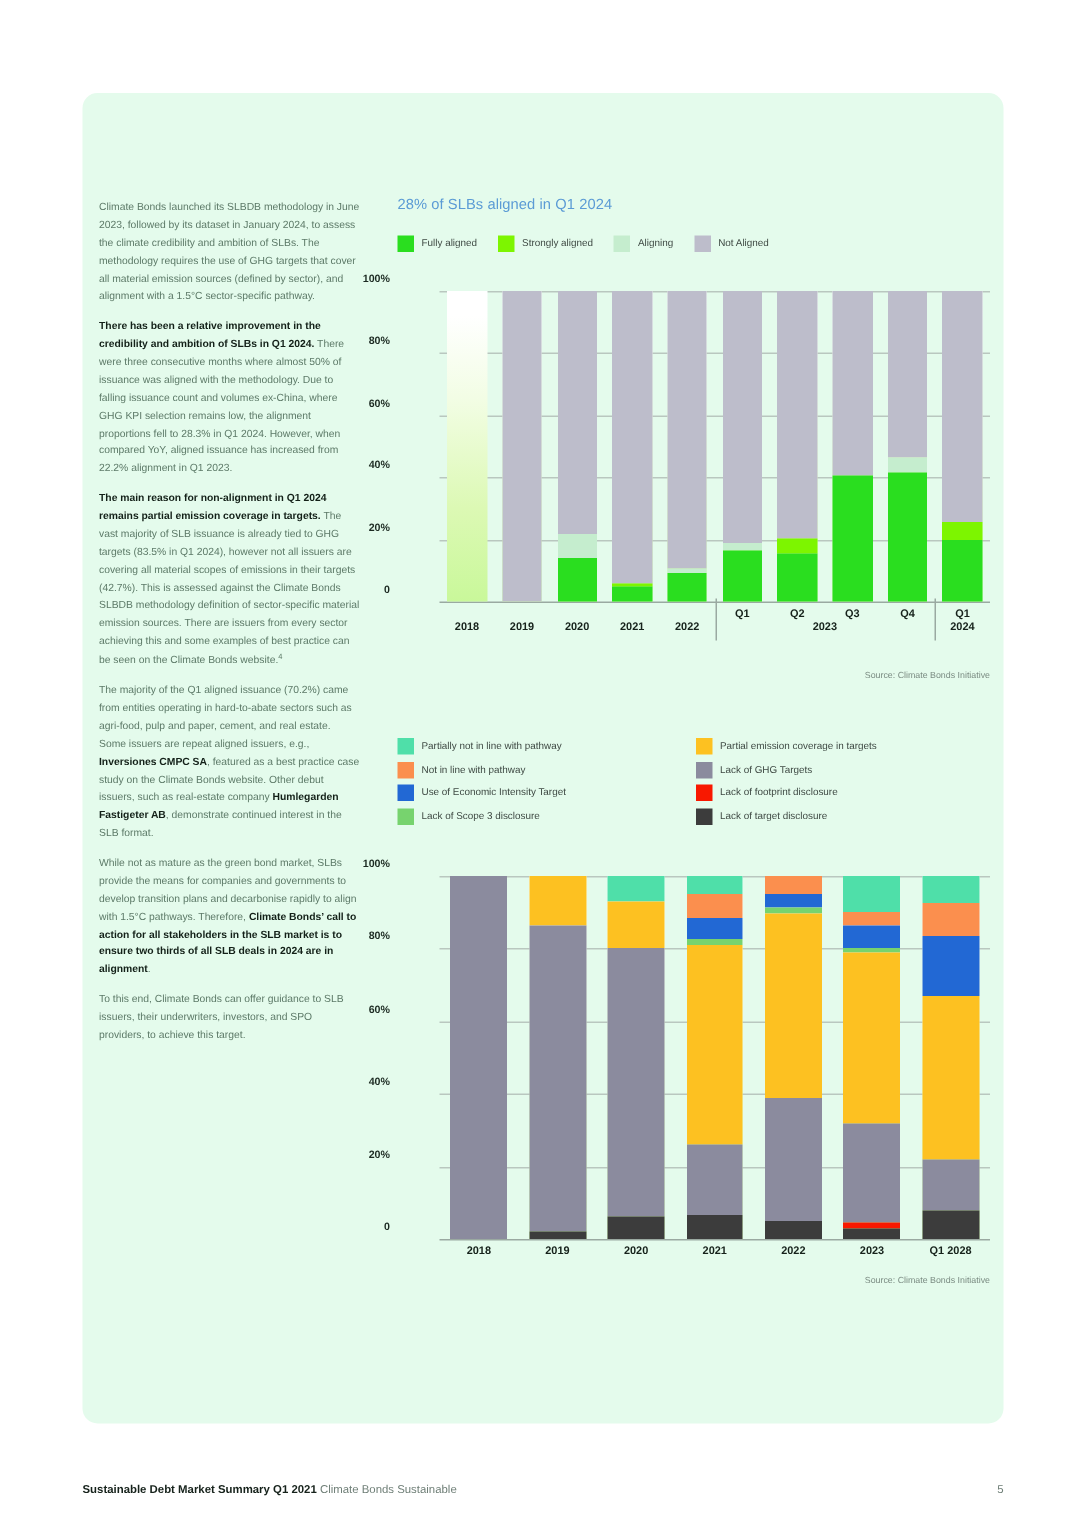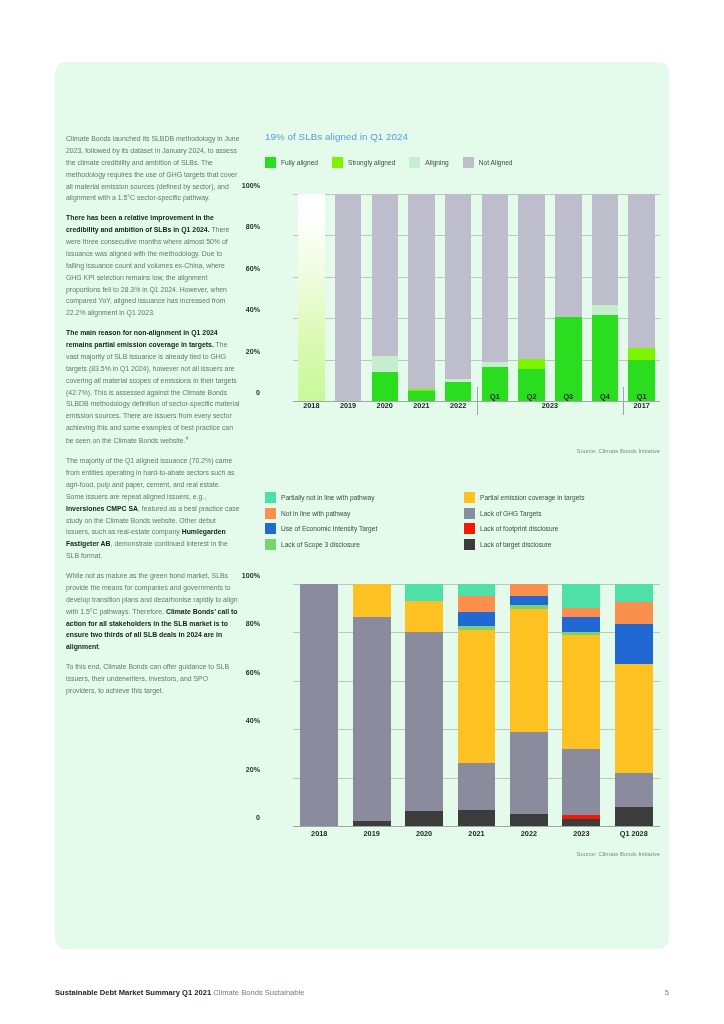--- a/index.html
+++ b/index.html
@@ -120,21 +120,21 @@
 
   <div class="leftcol" id="leftcol">
       <p><span>Climate Bonds launched its SLBDB methodology in June 2023, followed by its dataset in January 2024, to assess the climate credibility and ambition of SLBs. The methodology requires the use of GHG targets that cover all material emission sources (defined by sector), and alignment with a 1.5°C sector-specific pathway.</span></p>
       <p><b>There has been a relative improvement in the credibility and ambition of SLBs in Q1 2024.</b><span> There were three consecutive months where almost 50% of issuance was aligned with the methodology. Due to falling issuance count and volumes ex-China, where GHG KPI selection remains low, the alignment proportions fell to 28.3% in Q1 2024. However, when compared YoY, aligned issuance has increased from 22.2% alignment in Q1 2023.</span></p>
       <p><b>The main reason for non-alignment in Q1 2024 remains partial emission coverage in targets.</b><span> The vast majority of SLB issuance is already tied to GHG targets (83.5% in Q1 2024), however not all issuers are covering all material scopes of emissions in their targets (42.7%). This is assessed against the Climate Bonds SLBDB methodology definition of sector-specific material emission sources. There are issuers from every sector achieving this and some examples of best practice can be seen on the Climate Bonds website.</span><sup>4</sup></p>
       <p><span>The majority of the Q1 aligned issuance (70.2%) came from entities operating in hard-to-abate sectors such as agri-food, pulp and paper, cement, and real estate. Some issuers are repeat aligned issuers, e.g., </span><b>Inversiones CMPC SA</b><span>, featured as a best practice case study on the Climate Bonds website. Other debut issuers, such as real-estate company </span><b>Humlegarden Fastigeter AB</b><span>, demonstrate continued interest in the SLB format.</span></p>
       <p><span>While not as mature as the green bond market, SLBs provide the means for companies and governments to develop transition plans and decarbonise rapidly to align with 1.5°C pathways. Therefore, </span><b>Climate Bonds’ call to action for all stakeholders in the SLB market is to ensure two thirds of all SLB deals in 2024 are in alignment</b><span>.</span></p>
       <p><span>To this end, Climate Bonds can offer guidance to SLB issuers, their underwriters, investors, and SPO providers, to achieve this target.</span></p>
     </div>
 
-  <div class="chart-title" id="c1-title">19% of SLBs aligned in Q1 2024</div>
+  <div class="chart-title" id="c1-title">28% of SLBs aligned in Q1 2024</div>
   <div class="legend" id="c1-legend">
       <div class="lg-item">
         <span class="lg-swatch" style="background: rgb(42, 222, 31);"></span>
         <span class="lg-label">Fully aligned</span>
       </div>
       <div class="lg-item">
         <span class="lg-swatch" style="background: rgb(125, 245, 0);"></span>
         <span class="lg-label">Strongly aligned</span>
       </div>
       <div class="lg-item">
@@ -232,41 +232,41 @@
       </div>
   <div class="ylabels" style="left: -28px; top: 0px; height: 207px;">
         <div class="ytick" style="top: 207px;">0</div>
         <div class="ytick" style="top: 165.6px;">20%</div>
         <div class="ytick" style="top: 124.2px;">40%</div>
         <div class="ytick" style="top: 82.8px;">60%</div>
         <div class="ytick" style="top: 41.4px;">80%</div>
         <div class="ytick" style="top: 0px;">100%</div>
       </div>
     </div>
-  <div class="xaxis" id="c1-xaxis" style="left:293px; top:392px; width:367px;">
+  <div class="xaxis" id="c1-xaxis" style="left:293px; top:404px; width:367px;">
       <div class="xlabels">
         <div class="xlab"></div>
         <div class="xlab"></div>
         <div class="xlab"></div>
         <div class="xlab"></div>
         <div class="xlab"></div>
         <div class="xlab">Q1</div>
         <div class="xlab">Q2</div>
         <div class="xlab">Q3</div>
         <div class="xlab">Q4</div>
         <div class="xlab">Q1</div>
       </div>
       <div class="xgroup-row">
         <div class="xgroup" style="left: 0%; width: 10%;">2018</div>
         <div class="xgroup" style="left: 10%; width: 10%;">2019</div>
         <div class="xgroup" style="left: 20%; width: 10%;">2020</div>
         <div class="xgroup" style="left: 30%; width: 10%;">2021</div>
         <div class="xgroup" style="left: 40%; width: 10%;">2022</div>
         <div class="xgroup" style="left: 50%; width: 40%;">2023</div>
-        <div class="xgroup" style="left: 90%; width: 10%;">2017</div>
+        <div class="xgroup" style="left: 90%; width: 10%;">2024</div>
         <div class="xsep" style="left: 50%; top: -14px; height: 28px;"></div>
         <div class="xsep" style="left: 90%; top: -14px; height: 28px;"></div>
       </div>
     </div>
   <div class="source" id="c1-source">Source: Climate Bonds Initiative</div>
 
   <div class="legend" id="c2-legend">
       <div class="lg-item">
         <span class="lg-swatch" style="background: rgb(79, 223, 169);"></span>
         <span class="lg-label">Partially not in line with pathway</span>

